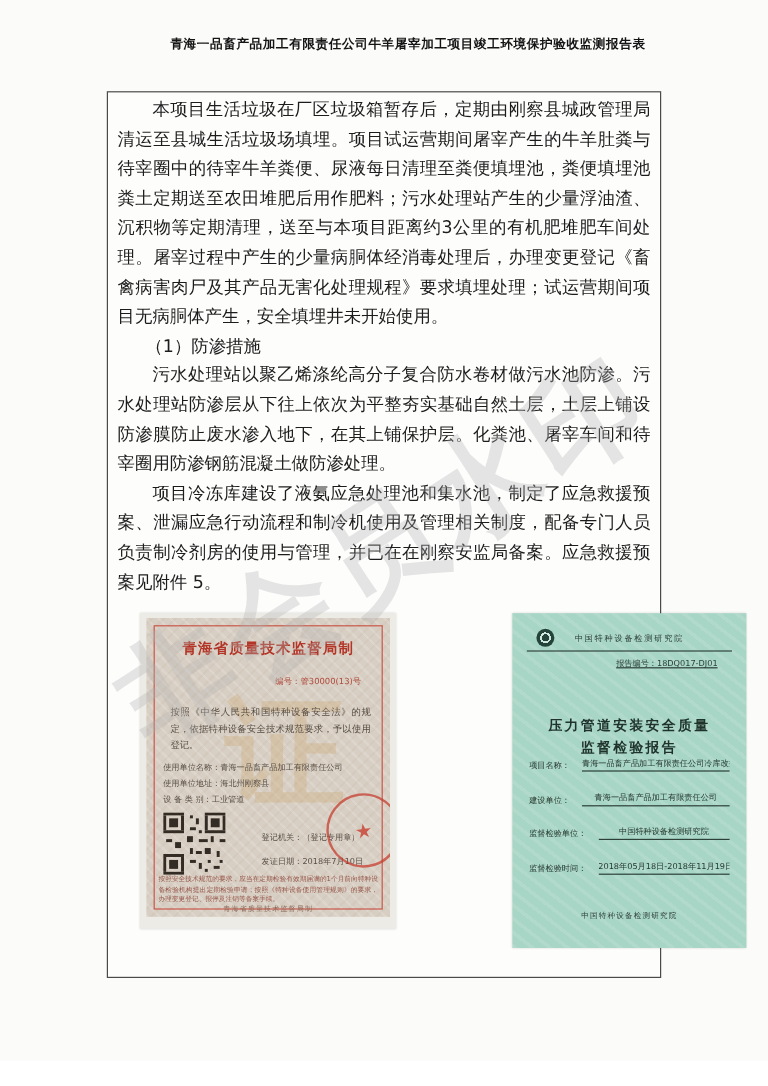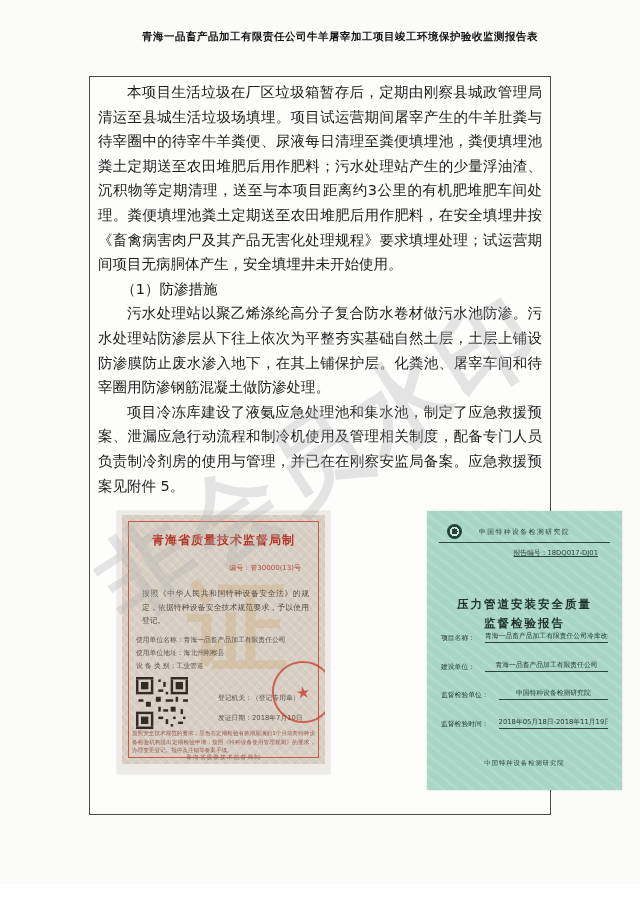--- a/index.html
+++ b/index.html
@@ -122,21 +122,21 @@
 </head>
 <body>
 
 <div id="page">
 
   <div class="doc-header">青海一品畜产品加工有限责任公司牛羊屠宰加工项目竣工环境保护验收监测报告表</div>
 
   <div class="table-box">
 
     <div class="content">
-      <p class="p-indent">本项目生活垃圾在厂区垃圾箱暂存后，定期由刚察县城政管理局清运至县城生活垃圾场填埋。项目试运营期间屠宰产生的牛羊肚粪与待宰圈中的待宰牛羊粪便、尿液每日清理至粪便填埋池，粪便填埋池粪土定期送至农田堆肥后用作肥料；污水处理站产生的少量浮油渣、沉积物等定期清理，送至与本项目距离约3公里的有机肥堆肥车间处理。粪便填埋池粪土定期送至农田堆肥后用作肥料，在安全填埋井按《畜禽病害肉尸及其产品无害化处理规程》要求填埋处理；试运营期间项目无病胴体产生，安全填埋井未开始使用。</p>
+      <p class="p-indent">本项目生活垃圾在厂区垃圾箱暂存后，定期由刚察县城政管理局清运至县城生活垃圾场填埋。项目试运营期间屠宰产生的牛羊肚粪与待宰圈中的待宰牛羊粪便、尿液每日清理至粪便填埋池，粪便填埋池粪土定期送至农田堆肥后用作肥料；污水处理站产生的少量浮油渣、沉积物等定期清理，送至与本项目距离约3公里的有机肥堆肥车间处理。屠宰过程中产生的少量病胴体经消毒处理后，办理变更登记《畜禽病害肉尸及其产品无害化处理规程》要求填埋处理；试运营期间项目无病胴体产生，安全填埋井未开始使用。</p>
       <p class="heading-l2">（1）防渗措施</p>
       <p class="p-indent">污水处理站以聚乙烯涤纶高分子复合防水卷材做污水池防渗。污水处理站防渗层从下往上依次为平整夯实基础自然土层，土层上铺设防渗膜防止废水渗入地下，在其上铺保护层。化粪池、屠宰车间和待宰圈用防渗钢筋混凝土做防渗处理。</p>
       <p class="p-indent">项目冷冻库建设了液氨应急处理池和集水池，制定了应急救援预案、泄漏应急行动流程和制冷机使用及管理相关制度，配备专门人员负责制冷剂房的使用与管理，并已在在刚察安监局备案。应急救援预案见附件 5。</p>
     </div>
 
     <div class="cert-photo-left">
       <div class="paper">
         <div class="paper-border"></div>
         <div class="ghost">证</div>
         <div class="cl-title">青海省质量技术监督局制</div>

